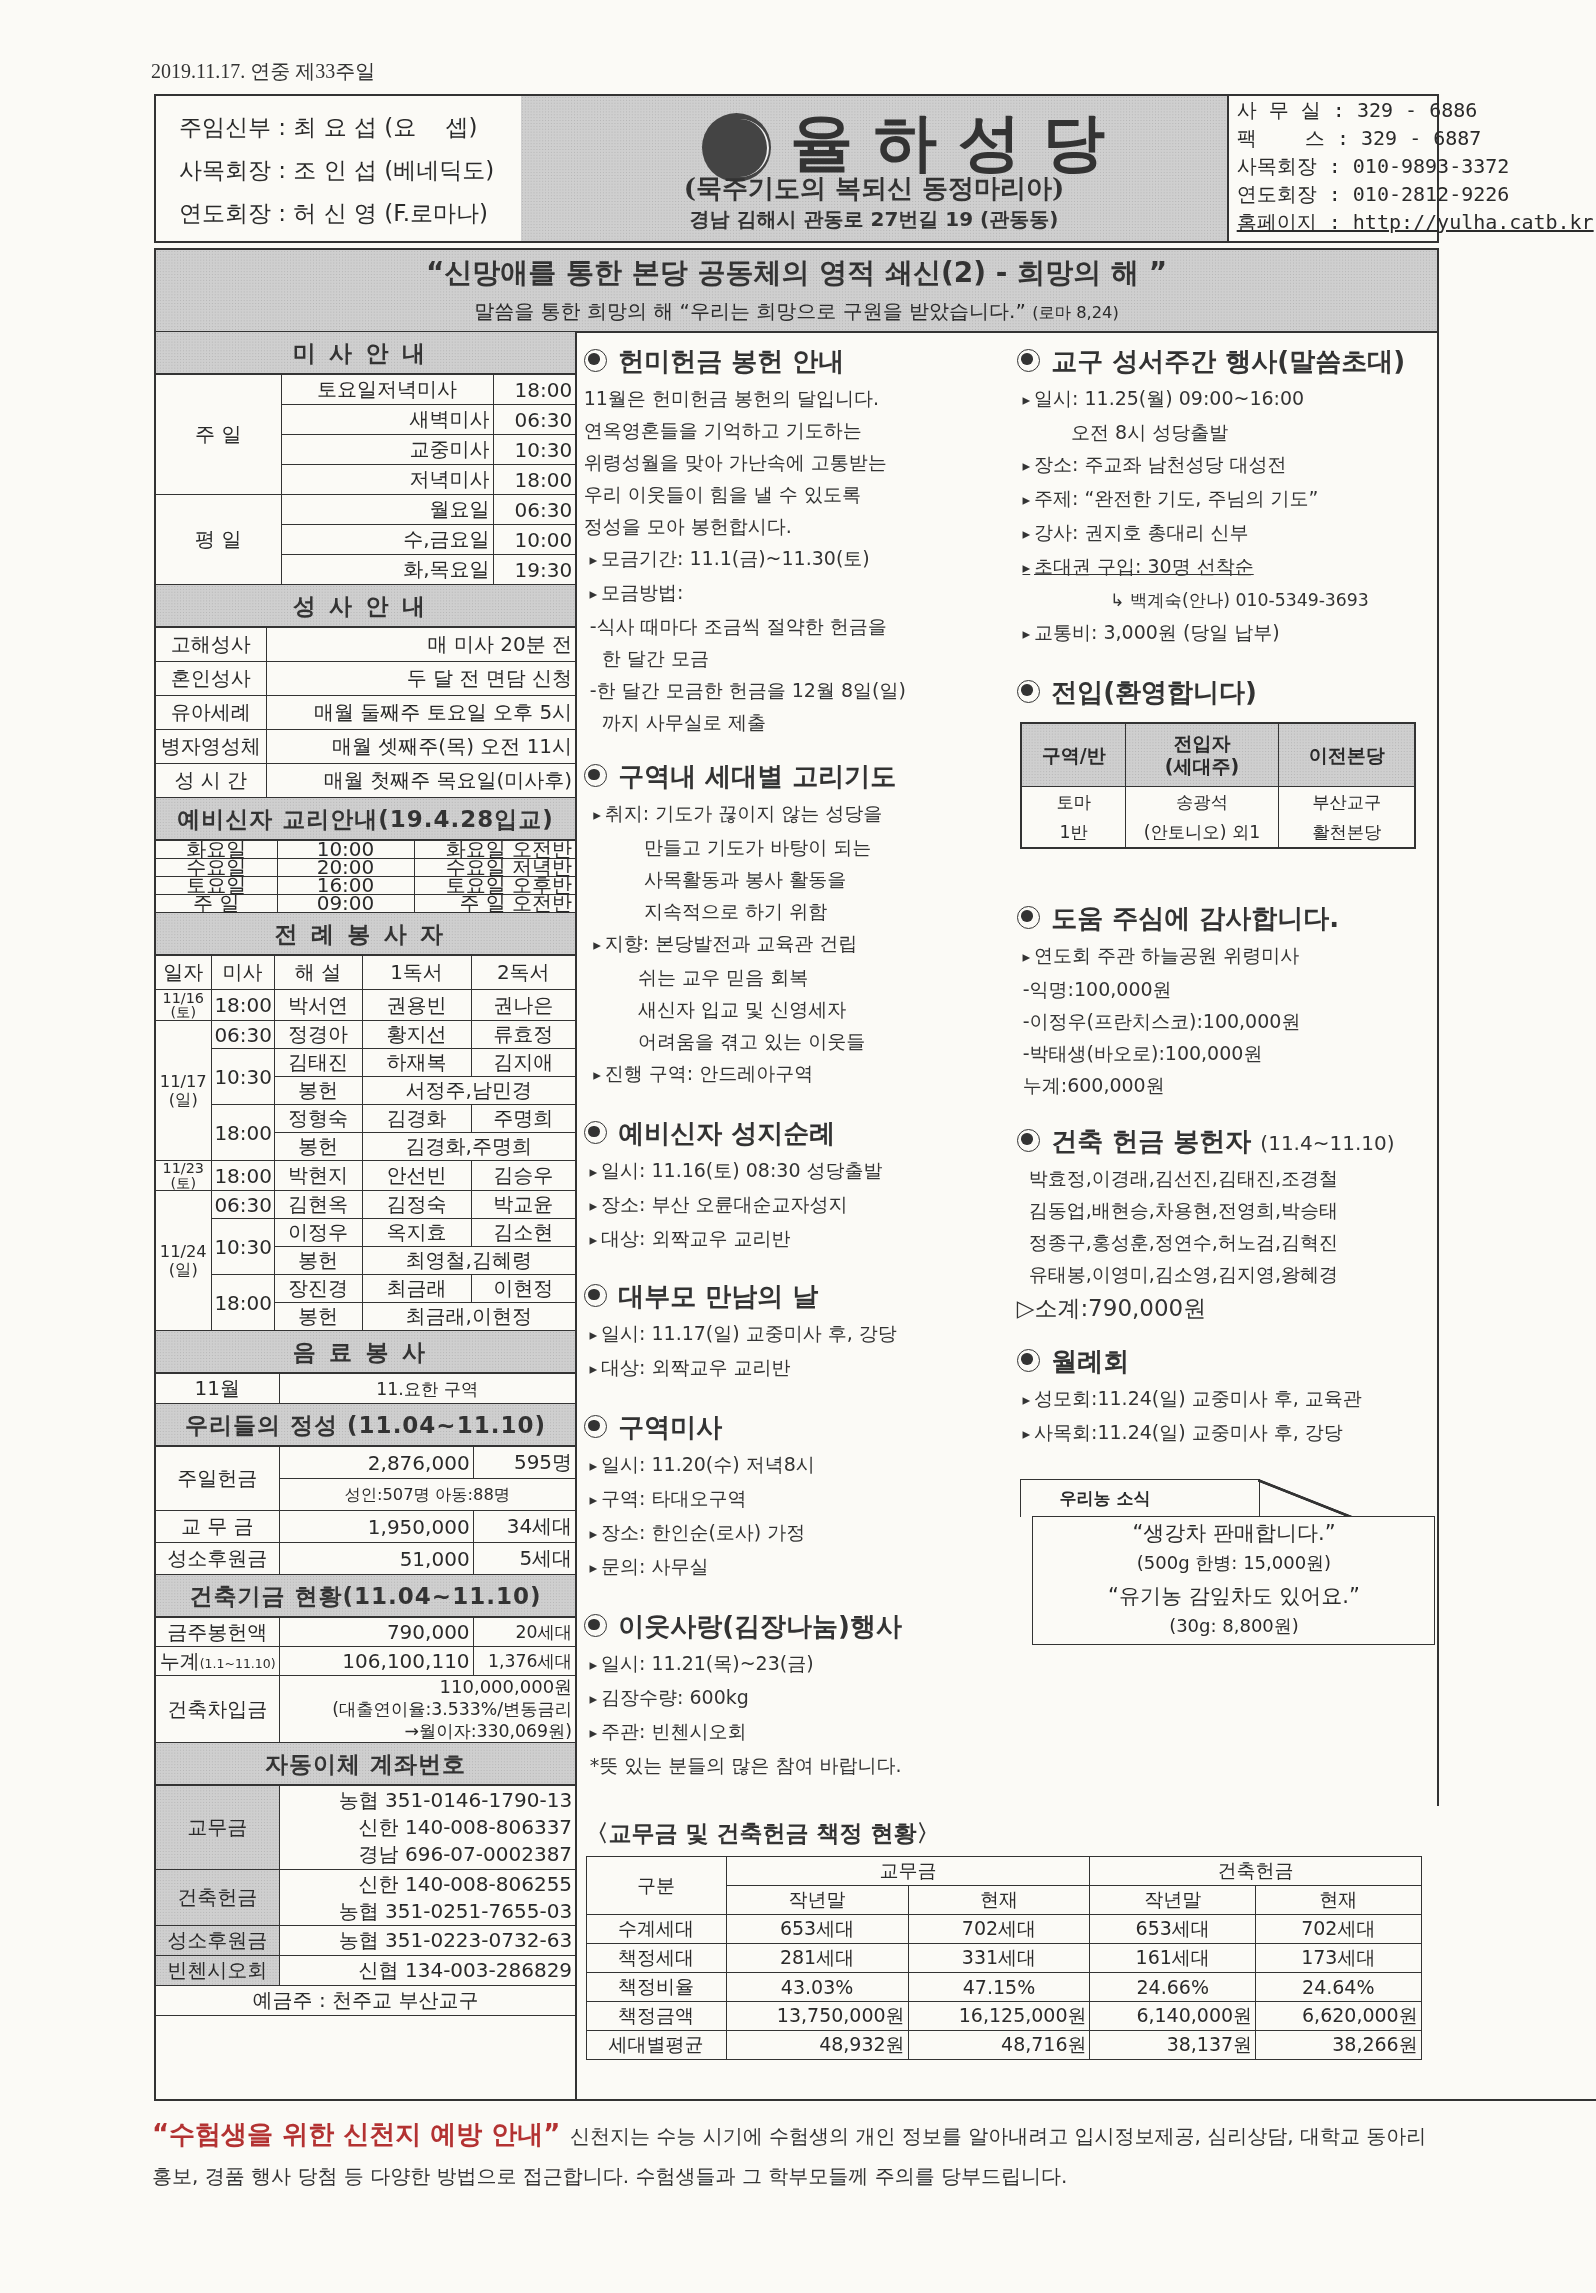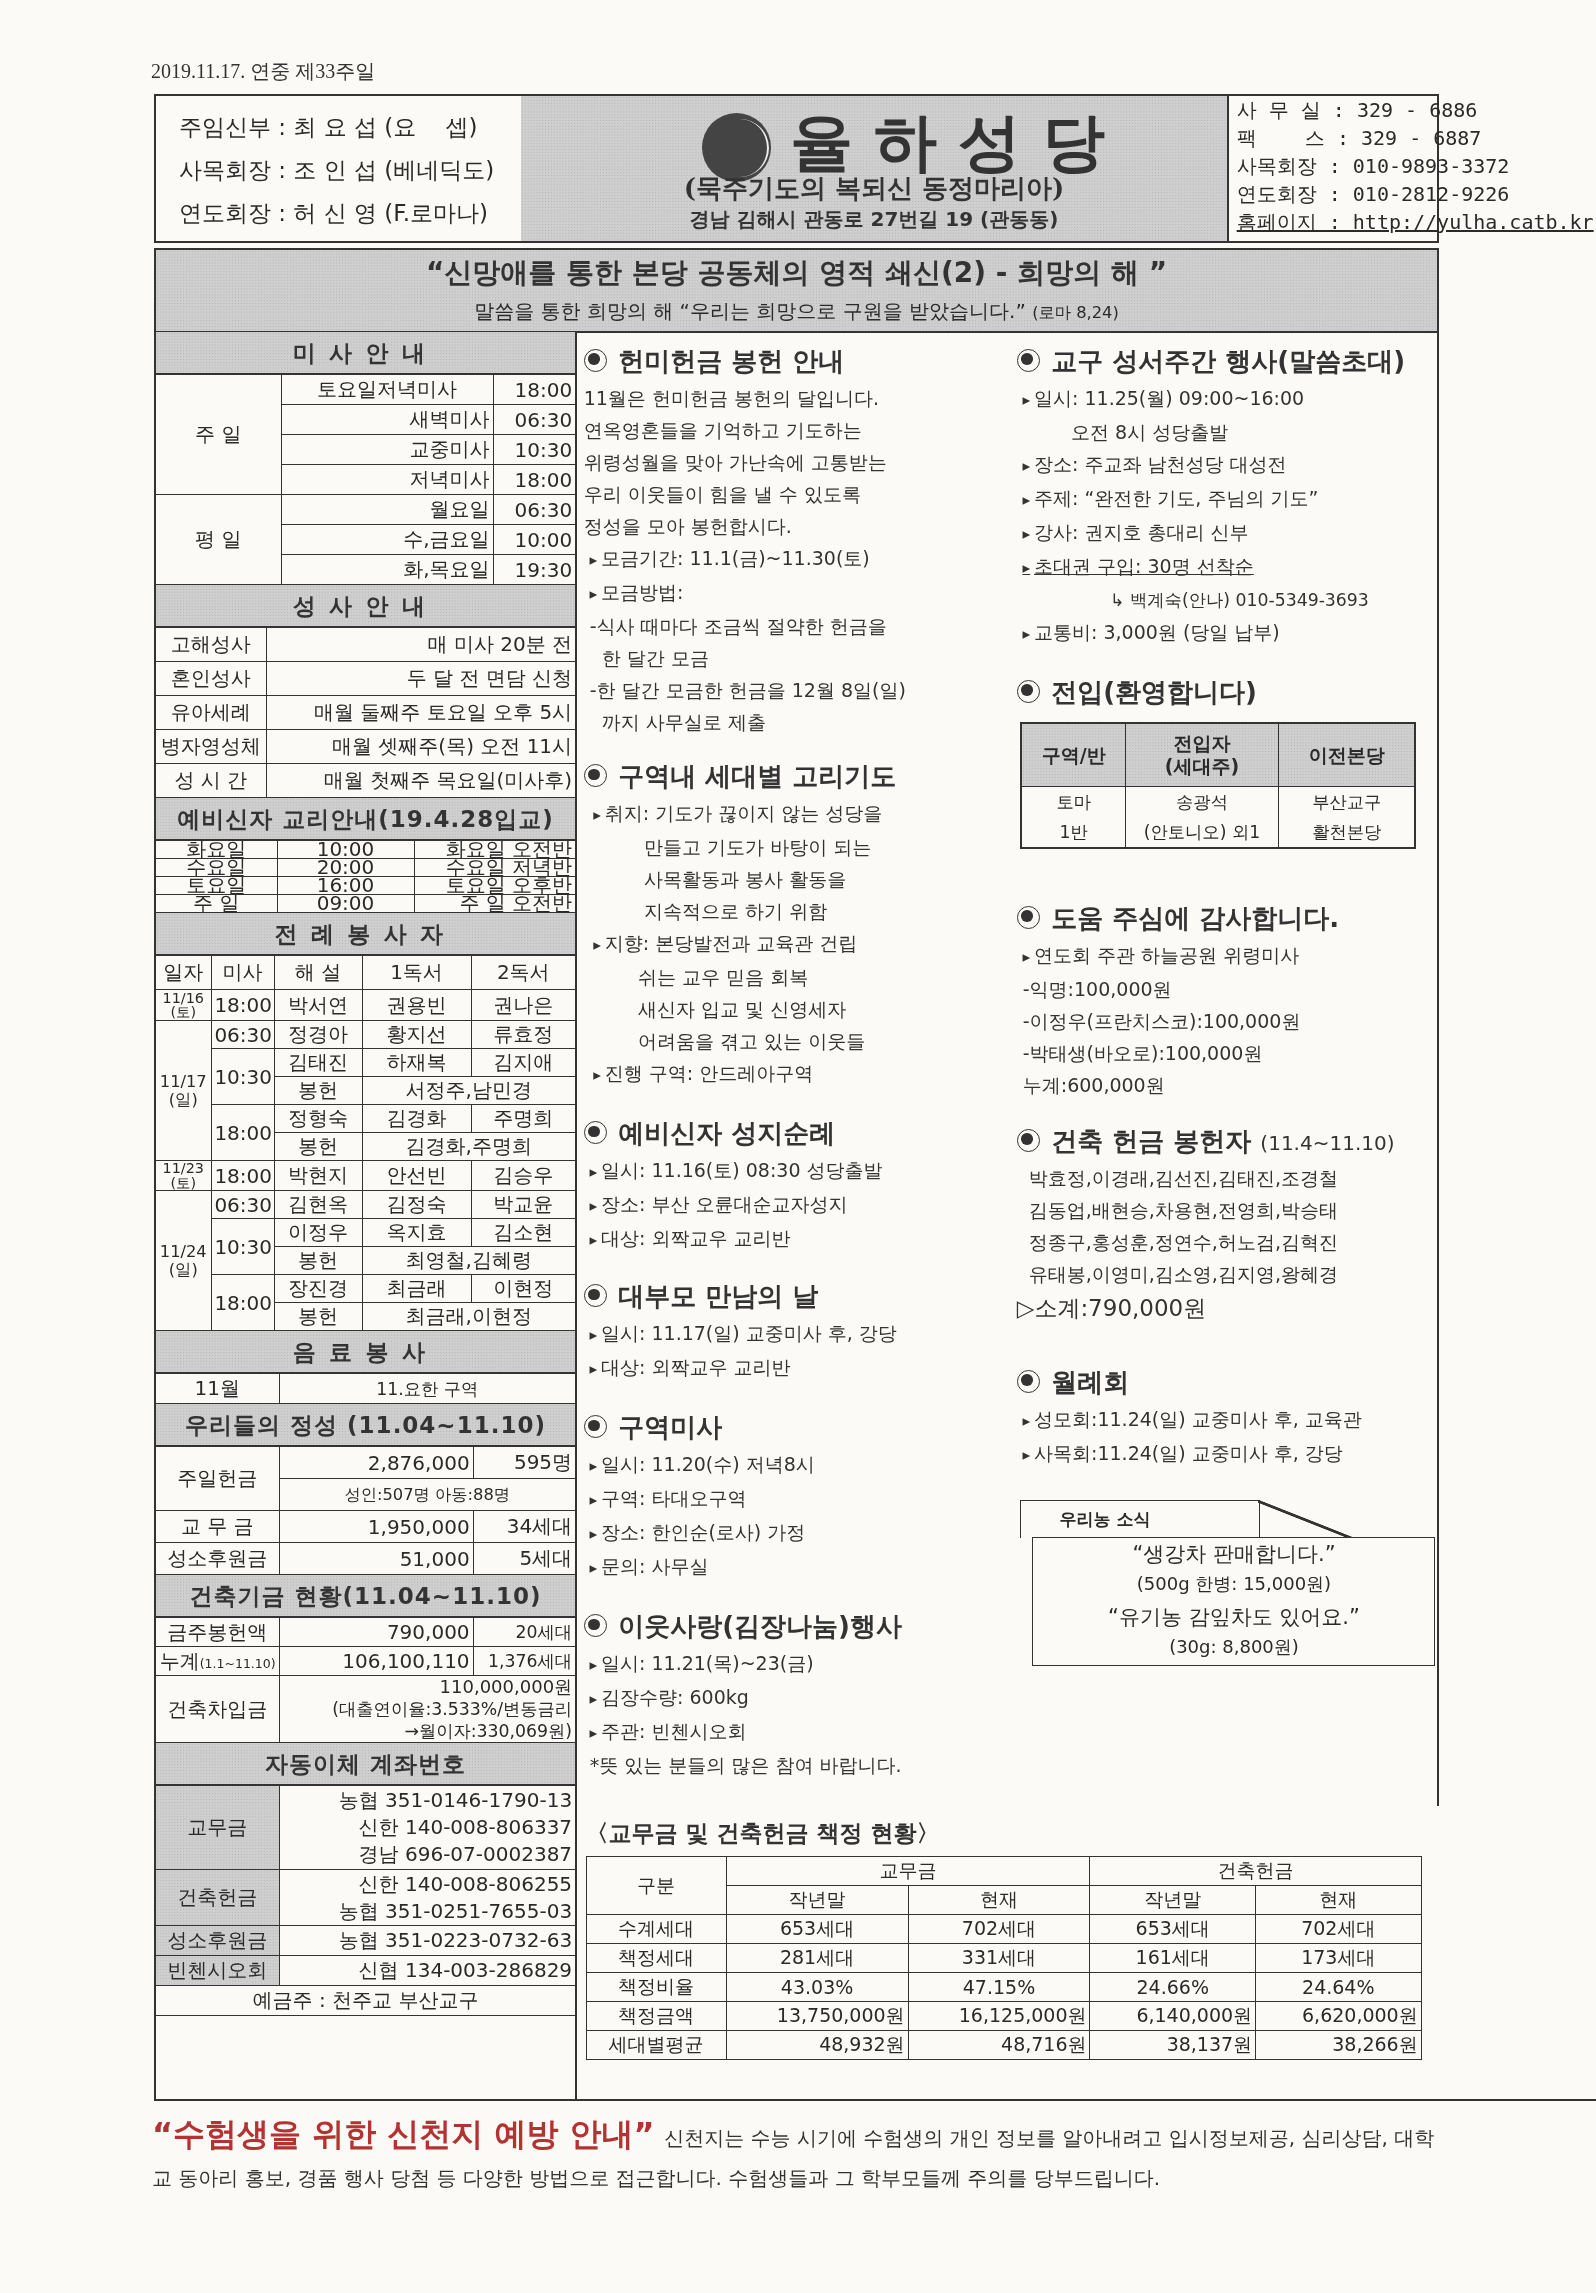--- a/index.html
+++ b/index.html
@@ -55,21 +55,21 @@
 #farm-body{position:absolute;left:12px;top:37px;width:403px;height:129px;border:1.9px solid #333;text-align:center;padding-top:1.9px}
 #farm-body .a{font-size:21px;line-height:29px}
 #farm-body .b{font-size:18px;line-height:29px}
 
 #budget{left:576px;top:1806px;width:1038px;height:295px;border-right:2.9px solid #333;border-bottom:2.9px solid #333;padding:11.5px 0 0 9.6px}
 #budget-title{font-size:23px;font-weight:bold;color:#333}
 #tbl-budget{width:836px;margin-top:7.7px;border:1.9px solid #333}
 #tbl-budget td{font-size:19px;height:29px}
 
 #foot{left:152px;top:2114px;width:1297px;font-size:20px;line-height:40px;color:#333}
-#foot-title{color:#b33232;font-weight:bold;font-size:32px;margin-right:9.6px}
+#foot-title{color:#b33232;font-weight:bold;font-size:26px;margin-right:9.6px}
 </style>
 </head>
 <body>
 
 <div id="date" class="abs">2019.11.17. 연중 제33주일</div>
 
 <div id="hdr" class="abs">
   <div id="hdr-left">
     <div class="ln">주임신부 : 최 요 섭 (요    셉)</div>
     <div class="ln">사목회장 : 조 인 섭 (베네딕도)</div>
@@ -456,21 +456,21 @@
     <div class="p"> 누계:600,000원</div>
   </div>
   <div style="margin-top:19px">
     <div class="h2"><span class="bull"></span><span>건축 헌금 봉헌자</span> <small>(11.4~11.10)</small></div>
     <div class="p">  박효정,이경래,김선진,김태진,조경철</div>
     <div class="p">  김동업,배현승,차용현,전영희,박승태</div>
     <div class="p">  정종구,홍성훈,정연수,허노검,김혁진</div>
     <div class="p">  유태봉,이영미,김소영,김지영,왕혜경</div>
     <div class="p" style="font-size:23px;line-height:37px">▷소계:790,000원</div>
   </div>
-  <div style="margin-top:34px">
+  <div style="margin-top:13px">
     <div class="h2"><span class="bull"></span><span>월례회</span></div>
     <div class="p tri" style="padding-left:5.8px">성모회:11.24(일) 교중미사 후, 교육관</div>
     <div class="p tri" style="padding-left:5.8px">사목회:11.24(일) 교중미사 후, 강당</div>
   </div>
   <div id="farm">
     <div id="farm-tab">우리농 소식</div>
     <div id="farm-slant"></div>
     <div id="farm-body">
       <div class="a">“생강차 판매합니다.”</div>
       <div class="b">(500g 한병: 15,000원)</div>

